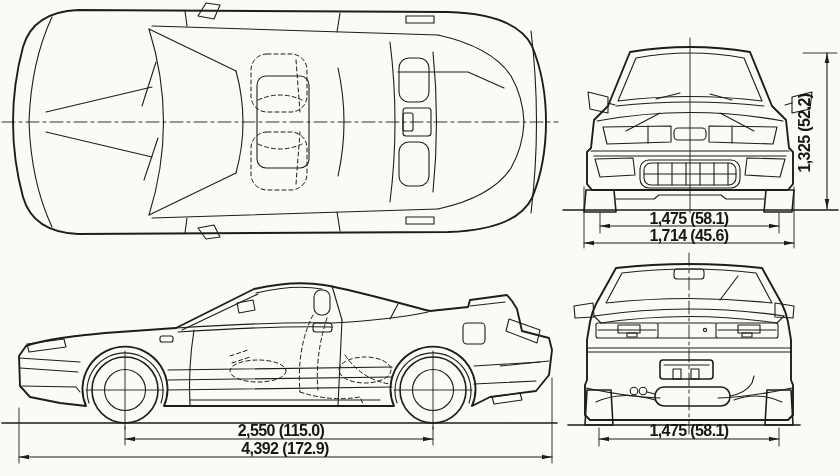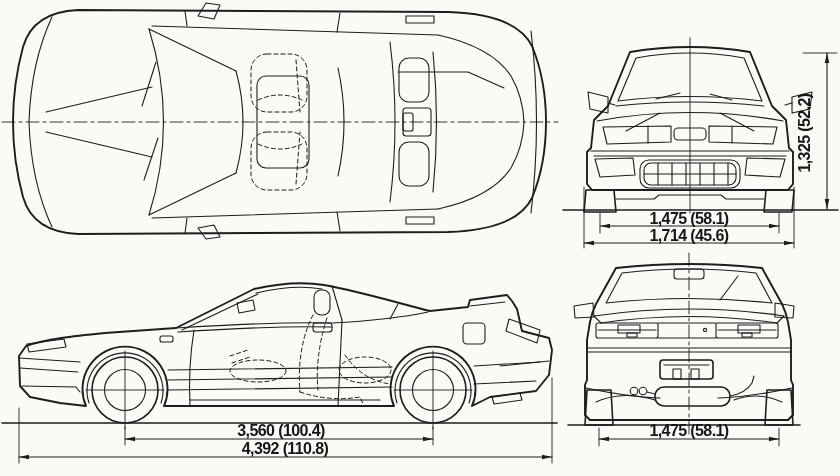--- a/index.html
+++ b/index.html
@@ -228,17 +228,17 @@
       <path class="ext" d="M39,188 V206 M219,188 V206"></path>
       <path class="dimln" d="M39,199 H219"></path>
       <polygon class="arr" points="39,199 49,196.7 49,201.3"></polygon>
       <polygon class="arr" points="219,199 209,196.7 209,201.3"></polygon>
     </g>
   </svg>
 
   <div class="dim-label" style="left:689px;top:219px">1,475 (58.1)</div>
   <div class="dim-label" style="left:689px;top:236px">1,714 (45.6)</div>
   <div class="dim-label rot" style="left:805px;top:133px">1,325 (52.2)</div>
-  <div class="dim-label" style="left:281px;top:431px">3,560 (100.4)</div>
-  <div class="dim-label" style="left:285px;top:449px">4,392 (110.8)</div>
+  <div class="dim-label" style="left:281px;top:431px">2,550 (115.0)</div>
+  <div class="dim-label" style="left:285px;top:449px">4,392 (172.9)</div>
   <div class="dim-label" style="left:689px;top:431px">1,475 (58.1)</div>
 
 </div>
 
 </body></html>

